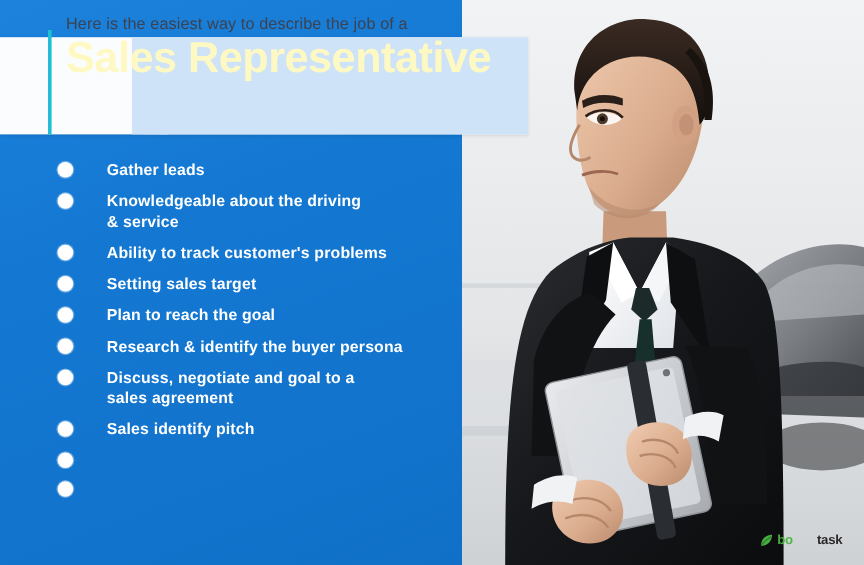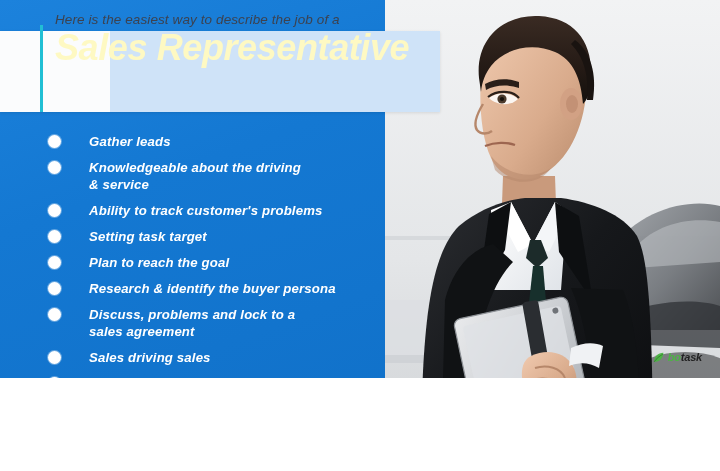--- a/index.html
+++ b/index.html
@@ -7,24 +7,23 @@
     padding: 0;
     background: #ffffff;
   }
   body {
     font-family: "Liberation Sans", sans-serif;
   }
 
   .poster {
     position: relative;
     width: 720px;
-    height: 378px;
+    height: 471px;
     overflow: hidden;
     background: #1478d2;
-    font-style: italic;
   }
 
   
   .blue-panel {
     position: absolute;
     left: 0;
     top: 0;
     width: 402px;
     height: 471px;
     background: linear-gradient(160deg, #1c82dc 0%, #1478d2 38%, #1070c8 100%);
@@ -158,21 +157,21 @@
     margin-right: 3px;
   }
   .logo-text {
     font-size: 11px;
     font-weight: 700;
     letter-spacing: -.2px;
     color: #1d1d1d;
     line-height: 13px;
   }
   .logo-text .lt-a { color: #4bb543; }
-  .logo-text .lt-b { color: #1d1d1d; }
+  .logo-text .lt-b { color: #1d1d1d; padding-left: 20px; }
 </style>
 </head>
 <body>
 
 <div class="poster">
 
   <div class="blue-panel"></div>
 
   <div class="photo">
     <svg class="photo-svg" viewBox="0 0 335 471" preserveAspectRatio="xMidYMid slice">
@@ -314,46 +313,46 @@
       </div>
       <div class="bullet-row">
         <span class="bullet-dot"></span>
         <span class="bullet-text">
           <span class="ln">Ability to track customer's problems</span>
         </span>
       </div>
       <div class="bullet-row">
         <span class="bullet-dot"></span>
         <span class="bullet-text">
-          <span class="ln">Setting task target</span>
+          <span class="ln">Setting sales target</span>
         </span>
       </div>
       <div class="bullet-row">
         <span class="bullet-dot"></span>
         <span class="bullet-text">
           <span class="ln">Plan to reach the goal</span>
         </span>
       </div>
       <div class="bullet-row">
         <span class="bullet-dot"></span>
         <span class="bullet-text">
           <span class="ln">Research &amp; identify the buyer persona</span>
         </span>
       </div>
       <div class="bullet-row">
         <span class="bullet-dot"></span>
         <span class="bullet-text">
-          <span class="ln">Discuss, problems and lock to a</span>
+          <span class="ln">Discuss, negotiate and goal to a</span>
           <span class="ln">sales agreement</span>
         </span>
       </div>
       <div class="bullet-row">
         <span class="bullet-dot"></span>
         <span class="bullet-text">
-          <span class="ln">Sales driving sales</span>
+          <span class="ln">Sales identify pitch</span>
         </span>
       </div>
       <div class="bullet-row">
         <span class="bullet-dot"></span>
       </div>
       <div class="bullet-row">
         <span class="bullet-dot"></span>
       </div>
     </div>
 

